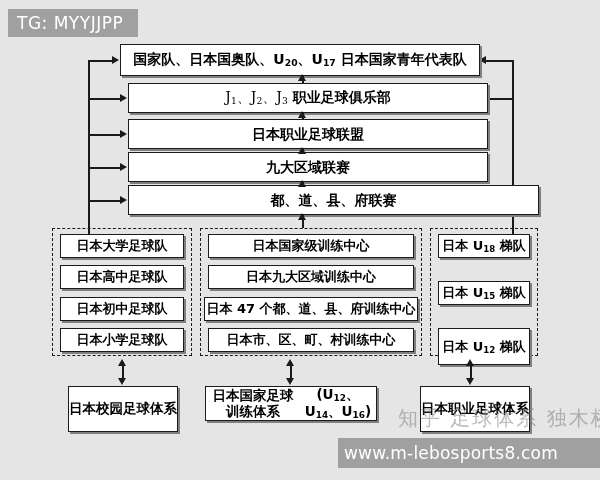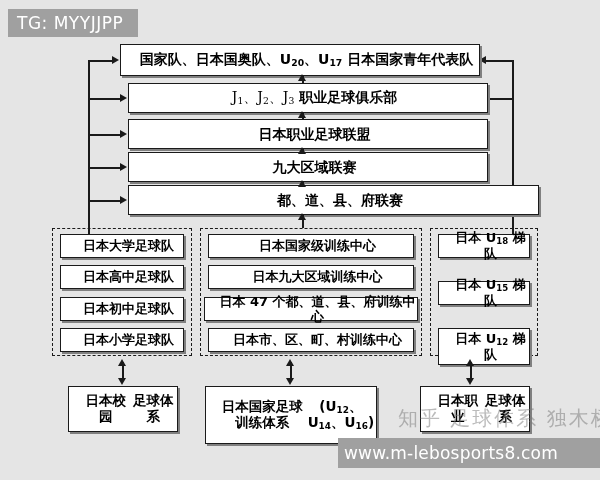--- a/index.html
+++ b/index.html
@@ -57,21 +57,20 @@
     border: 1.5px solid #1a1a1a;
     background: #ffffff;
     display: flex;
     align-items: center;
     justify-content: center;
     text-align: center;
     color: #000000;
     font-weight: bold;
     box-shadow: 2px 2px 0 0 #808080;
     line-height: 1.18;
-    padding-left: 13px;
   }
   .box.stack { font-size: 14px; }
   .box.leaf  { font-size: 13px; }
   .box.base  { font-size: 13.5px; flex-direction: row; }
 
   sub { font-size: 0.66em; vertical-align: -0.22em; font-weight: bold; }
   .lat { font-family: "DejaVu Serif", "Liberation Serif", serif; font-weight: normal; }
 
   
   .dashgroup {
@@ -255,21 +254,21 @@
 
   <div class="ln lnv" style="left:470px; top:362px; height:18px;"></div>
   <div class="arrow arr-up" style="left:466px; top:359px;"></div>
   <div class="arrow arr-down" style="left:466px; top:378px;"></div>
 
   <div class="box base" style="left:68px; top:386px; width:110px; height:46px;">
     <span>日本校园</span>
     <span>足球体系</span>
   </div>
 
-  <div class="box base" style="left:205px; top:386px; width:172px; height:58px;">
+  <div class="box base" style="left:205px; top:386px; width:172px; height:35px;">
     <span>日本国家足球训练体系</span>
     <span>
       <span>(U</span><sub>12</sub><span>、U</span><sub>14</sub><span>、U</span><sub>16</sub><span>)</span>
     </span>
   </div>
 
   <div class="box base" style="left:420px; top:386px; width:110px; height:46px;">
     <span>日本职业</span>
     <span>足球体系</span>
   </div>

